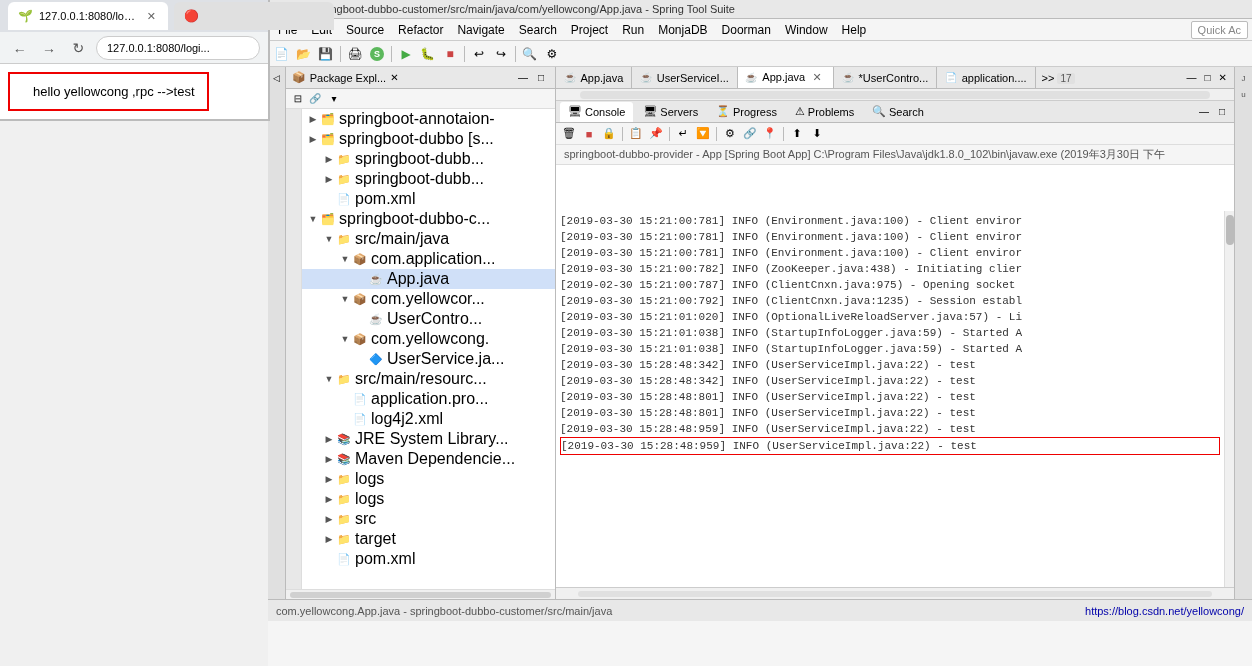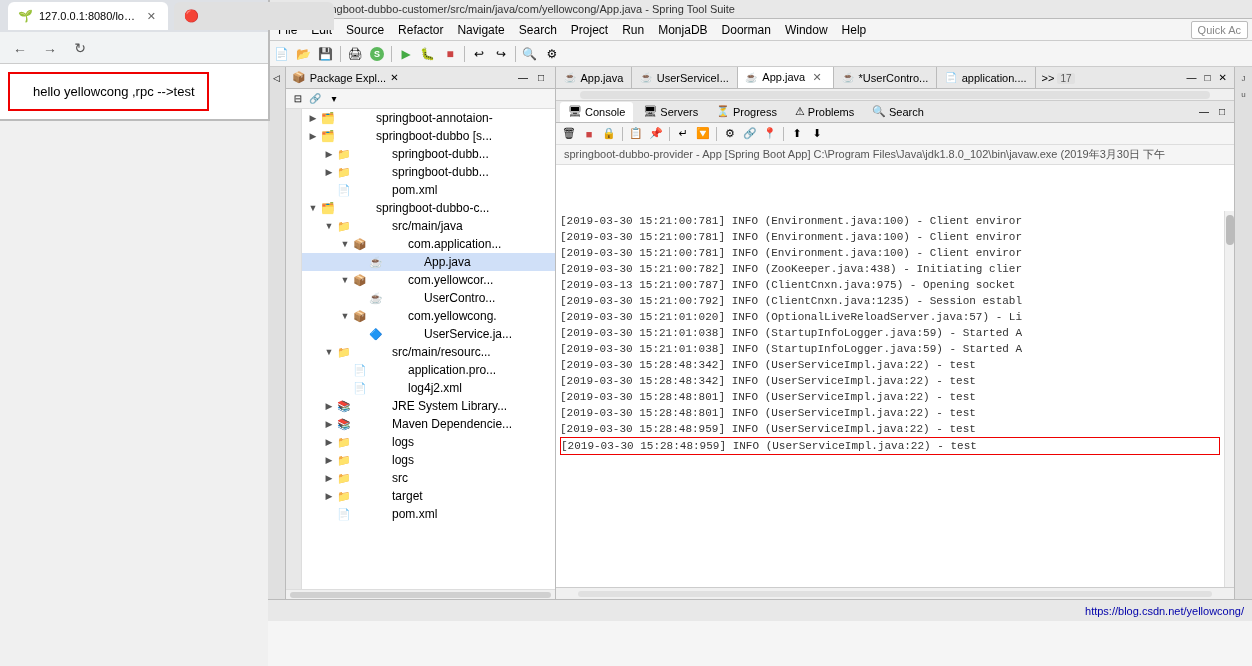--- a/index.html
+++ b/index.html
@@ -164,21 +164,21 @@
       display: flex;
       align-items: center;
       padding: 1px 0;
       cursor: pointer;
       white-space: nowrap;
     }
     .tree-item.selected { background: #d0e0f8; }
     .tree-indent { display: inline-block; }
     .tree-arrow { width: 14px; height: 14px; display: inline-flex; align-items: center; justify-content: center; font-size: 9px; color: #555; }
     .tree-icon { width: 16px; height: 16px; margin-right: 3px; display: inline-flex; align-items: center; justify-content: center; font-size: 11px; }
-    .tree-label { font-size: 12px; margin-left: 37px; }
+    .tree-label { font-size: 16px; }
 
     
     .right-panel {
       flex: 1;
       display: flex;
       flex-direction: column;
       background: white;
       overflow: hidden;
     }
 
@@ -431,20 +431,21 @@
     </div>
     <div class="browser-tab inactive" style="background:#e0e0e0; margin-left:2px;">
       <span style="font-size:12px; color:#e00;">🔴</span>
     </div>
   </div>
 
   <div class="address-bar-row">
     <div class="nav-btn">←</div>
     <div class="nav-btn">→</div>
     <div class="nav-btn">↻</div>
+    <input class="address-input" style="font-size: 11px;" value="127.0.0.1:8080/logi..." readonly="">
   </div>
 
   <div style="padding: 8px;">
     <div class="browser-content">
       <span style="font-size:13px; font-weight:500;padding-left:11px;">hello yellowcong ,rpc --&gt;test</span>
     </div>
   </div>
 </div>
 
 <div class="ide-window">
@@ -783,21 +784,21 @@
         <div class="console-title">
           <span>springboot-dubbo-provider - App [Spring Boot App] C:\Program Files\Java\jdk1.8.0_102\bin\javaw.exe (2019年3月30日 下午</span>
         </div>
 
         <div style="display:flex; flex:1; overflow:hidden;margin-top:46px;">
           <div class="console-output">
             <span class="console-line">[2019-03-30 15:21:00:781] INFO (Environment.java:100) - Client enviror</span>
             <span class="console-line">[2019-03-30 15:21:00:781] INFO (Environment.java:100) - Client enviror</span>
             <span class="console-line">[2019-03-30 15:21:00:781] INFO (Environment.java:100) - Client enviror</span>
             <span class="console-line">[2019-03-30 15:21:00:782] INFO (ZooKeeper.java:438) - Initiating clier</span>
-            <span class="console-line">[2019-03-13 15:21:00:787] INFO (ClientCnxn.java:975) - Opening socket</span>
+            <span class="console-line">[2019-02-30 15:21:00:787] INFO (ClientCnxn.java:975) - Opening socket</span>
             <span class="console-line">[2019-03-30 15:21:00:792] INFO (ClientCnxn.java:1235) - Session establ</span>
             <span class="console-line">[2019-03-30 15:21:01:020] INFO (OptionalLiveReloadServer.java:57) - Li</span>
             <span class="console-line">[2019-03-30 15:21:01:038] INFO (StartupInfoLogger.java:59) - Started A</span>
             <span class="console-line">[2019-03-30 15:21:01:038] INFO (StartupInfoLogger.java:59) - Started A</span>
             <span class="console-line">[2019-03-30 15:28:48:342] INFO (UserServiceImpl.java:22) - test</span>
             <span class="console-line">[2019-03-30 15:28:48:342] INFO (UserServiceImpl.java:22) - test</span>
             <span class="console-line">[2019-03-30 15:28:48:801] INFO (UserServiceImpl.java:22) - test</span>
             <span class="console-line">[2019-03-30 15:28:48:801] INFO (UserServiceImpl.java:22) - test</span>
             <span class="console-line">[2019-03-30 15:28:48:959] INFO (UserServiceImpl.java:22) - test</span>
             <span class="console-line highlighted">[2019-03-30 15:28:48:959] INFO (UserServiceImpl.java:22) - test</span>
@@ -815,17 +816,18 @@
       </div>
     </div>
 
     <div class="right-border-btn">
       <div class="side-btn" style="font-size:8px; color:#555;">J</div>
       <div class="side-btn" style="font-size:8px; color:#555;">u</div>
     </div>
   </div>
 
   <div class="status-bar">
+    <span>com.yellowcong.App.java - springboot-dubbo-customer/src/main/java</span>
     <div style="margin-left:auto;">
       <span style="color:#00a;">https://blog.csdn.net/yellowcong/</span>
     </div>
   </div>
 </div>
 
 </body></html>

